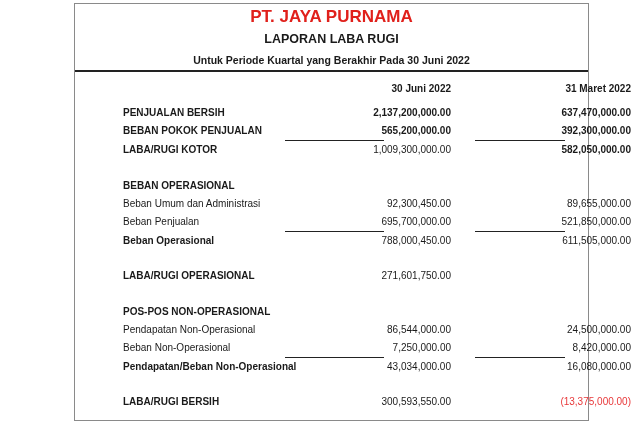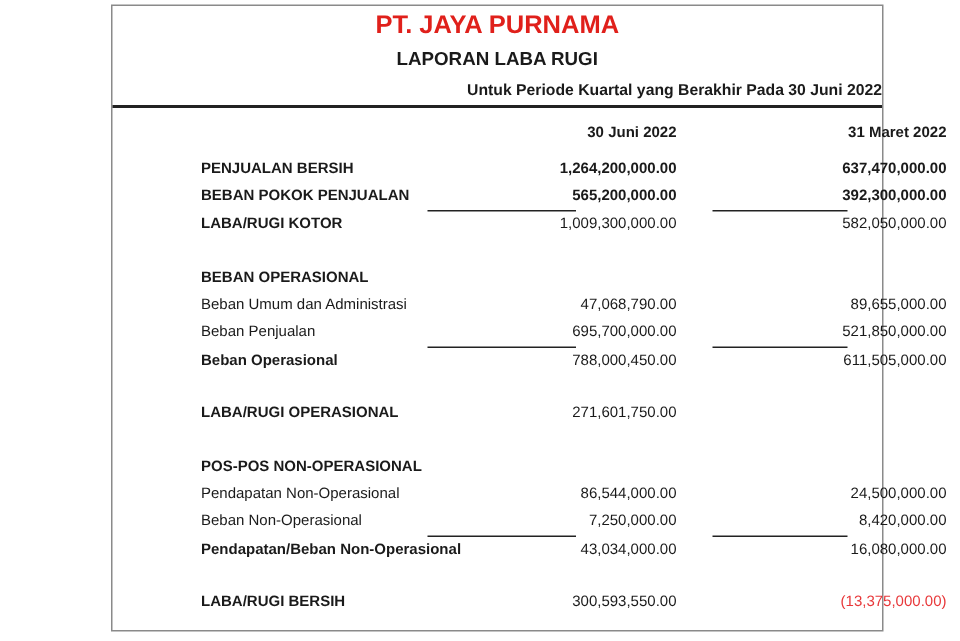--- a/index.html
+++ b/index.html
@@ -4,24 +4,24 @@
 <style>
   html, body { margin: 0; padding: 0; background: #ffffff; }
   body { width: 640px; height: 427px; position: relative; overflow: hidden;
          font-family: "Liberation Sans", "DejaVu Sans", sans-serif; color: #1a1a1a; }
   .sheet { position: absolute; left: 74px; top: 3px; width: 515px; height: 418px;
            border: 1px solid #8a8a8a; box-sizing: border-box; background: #fff; }
   .hdr { position: absolute; left: 0; top: 0; width: 100%; height: 68px;
          border-bottom: 2px solid #222; box-sizing: border-box; text-align: center; }
   .company { position: absolute; left: 0; right: 0; top: 3px; font-size: 17px; font-weight: bold; color: #e0201b; }
   .report { position: absolute; left: 0; right: 0; top: 28px; font-size: 12.5px; font-weight: bold; color: #1a1a1a; }
-  .period { position: absolute; left: 0; right: 0; top: 50px; font-size: 10.5px; font-weight: bold; color: #1a1a1a; text-align: right; }
+  .period { position: absolute; left: 0; right: 0; top: 50px; font-size: 10.5px; font-weight: bold; color: #1a1a1a; }
 
   .row { position: absolute; left: 0; width: 100%; height: 18px; font-size: 10px; line-height: 18px; margin-left: 45px; }
-  .row .lbl { position: absolute; left: 14px; white-space: nowrap; }
+  .row .lbl { position: absolute; left: 3px; white-space: nowrap; }
   .row .c1 { position: absolute; right: 182px; text-align: right; white-space: nowrap; }
   .row .c2 { position: absolute; right: 2px; text-align: right; white-space: nowrap; }
   .bold { font-weight: bold; }
   .neg { color: #e8383a; }
   .ul1 { position: absolute; left: 210px; width: 99px; height: 0; border-top: 1.5px solid #222; }
   .ul2 { position: absolute; left: 400px; width: 90px; height: 0; border-top: 1.5px solid #222; }
 </style>
 </head>
 <body>
 
@@ -32,42 +32,42 @@
     <div class="period">Untuk Periode Kuartal yang Berakhir Pada 30 Juni 2022</div>
   </div>
 
   <div class="row bold" style="top:76px;">
     <span class="c1">30 Juni 2022</span>
     <span class="c2">31 Maret 2022</span>
   </div>
 
   <div class="row bold" style="top:100px;">
     <span class="lbl">PENJUALAN BERSIH</span>
-    <span class="c1">1,264,200,000.00</span>
+    <span class="c1">2,137,200,000.00</span>
     <span class="c2">637,470,000.00</span>
   </div>
   <div class="row bold" style="top:118px;">
     <span class="lbl">BEBAN POKOK PENJUALAN</span>
     <span class="c1">565,200,000.00</span>
     <span class="c2">392,300,000.00</span>
   </div>
   <div class="ul1" style="top:136px;"></div>
   <div class="ul2" style="top:136px;"></div>
   <div class="row bold" style="top:137px;">
     <span class="lbl">LABA/RUGI KOTOR</span>
     <span class="c1" style="font-weight:normal;">1,009,300,000.00</span>
-    <span class="c2" style="font-weight:normal;text-align:right;">582,050,000.00</span>
+    <span class="c2" style="font-weight:bold;text-align:right;">582,050,000.00</span>
   </div>
 
   <div class="row bold" style="top:173px;">
     <span class="lbl">BEBAN OPERASIONAL</span>
   </div>
   <div class="row" style="top:191px;">
     <span class="lbl">Beban Umum dan Administrasi</span>
-    <span class="c1">47,068,790.00</span>
+    <span class="c1">92,300,450.00</span>
     <span class="c2">89,655,000.00</span>
   </div>
   <div class="row" style="top:209px;">
     <span class="lbl">Beban Penjualan</span>
     <span class="c1">695,700,000.00</span>
     <span class="c2">521,850,000.00</span>
   </div>
   <div class="ul1" style="top:227px;"></div>
   <div class="ul2" style="top:227px;"></div>
   <div class="row" style="top:228px;">

